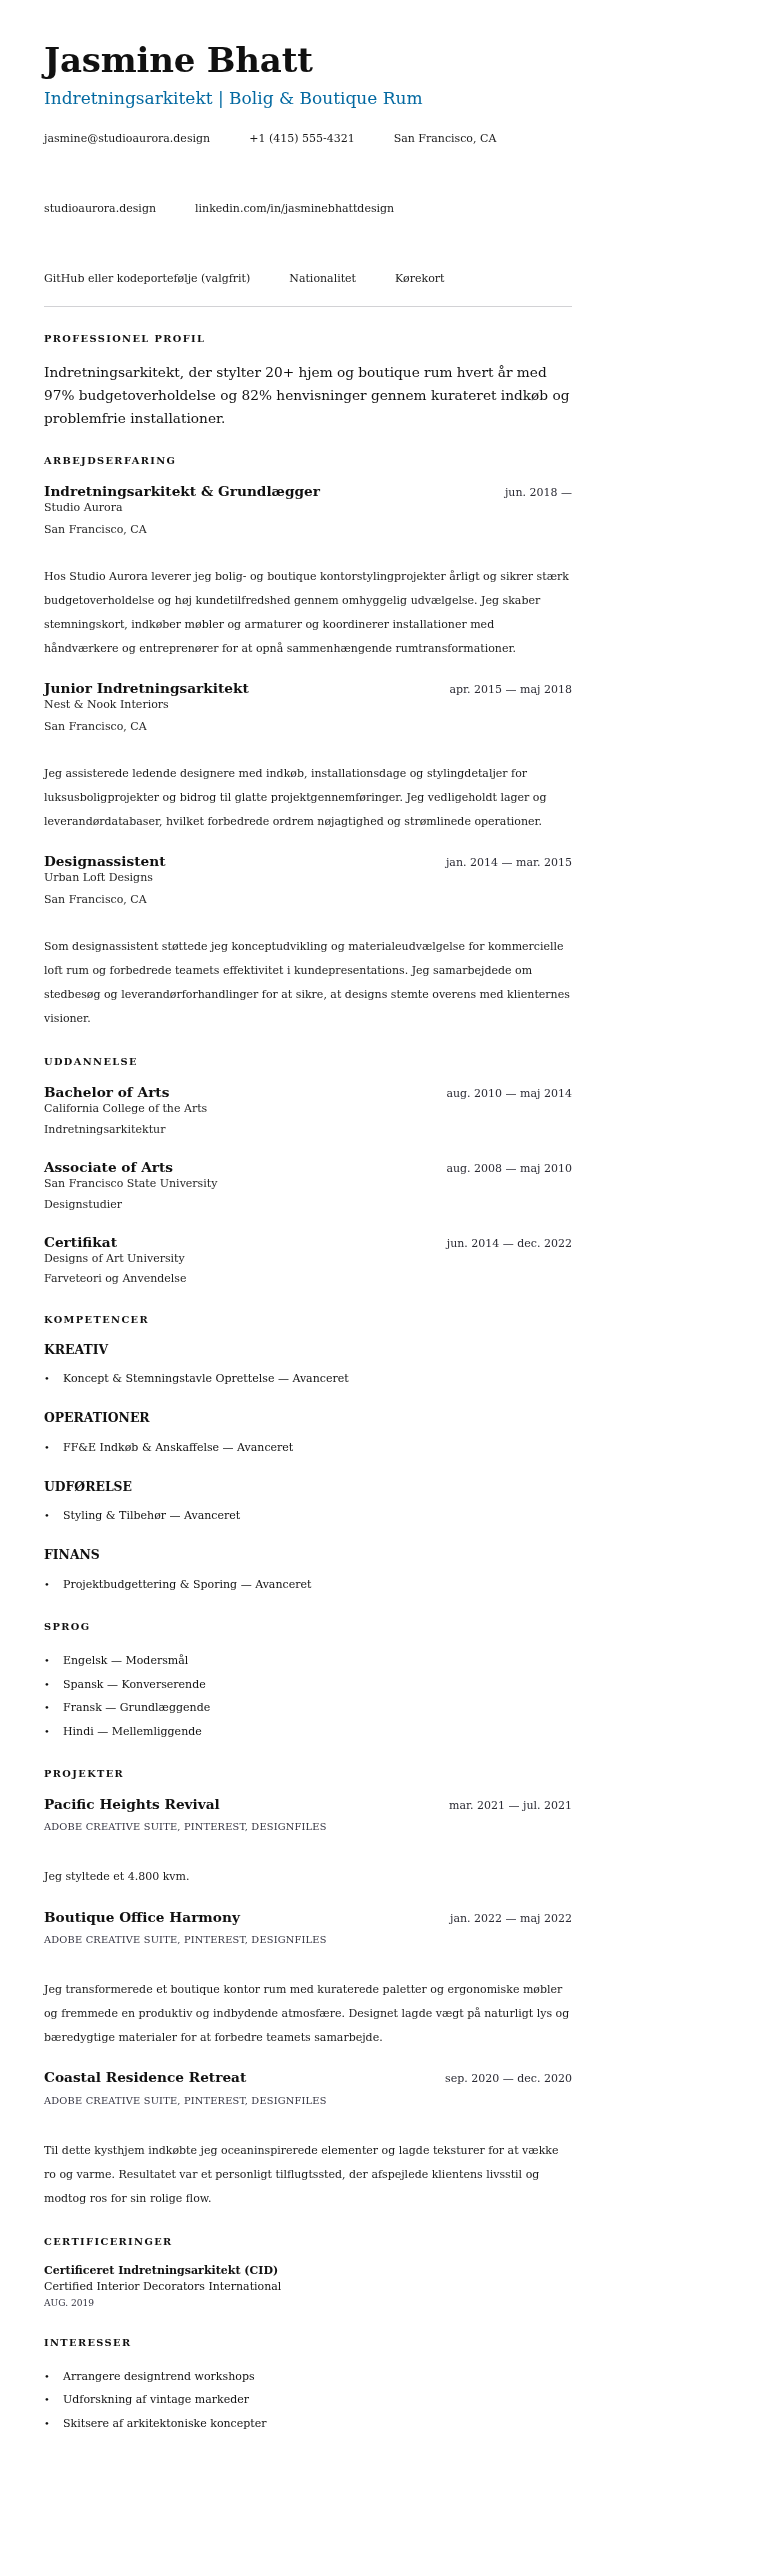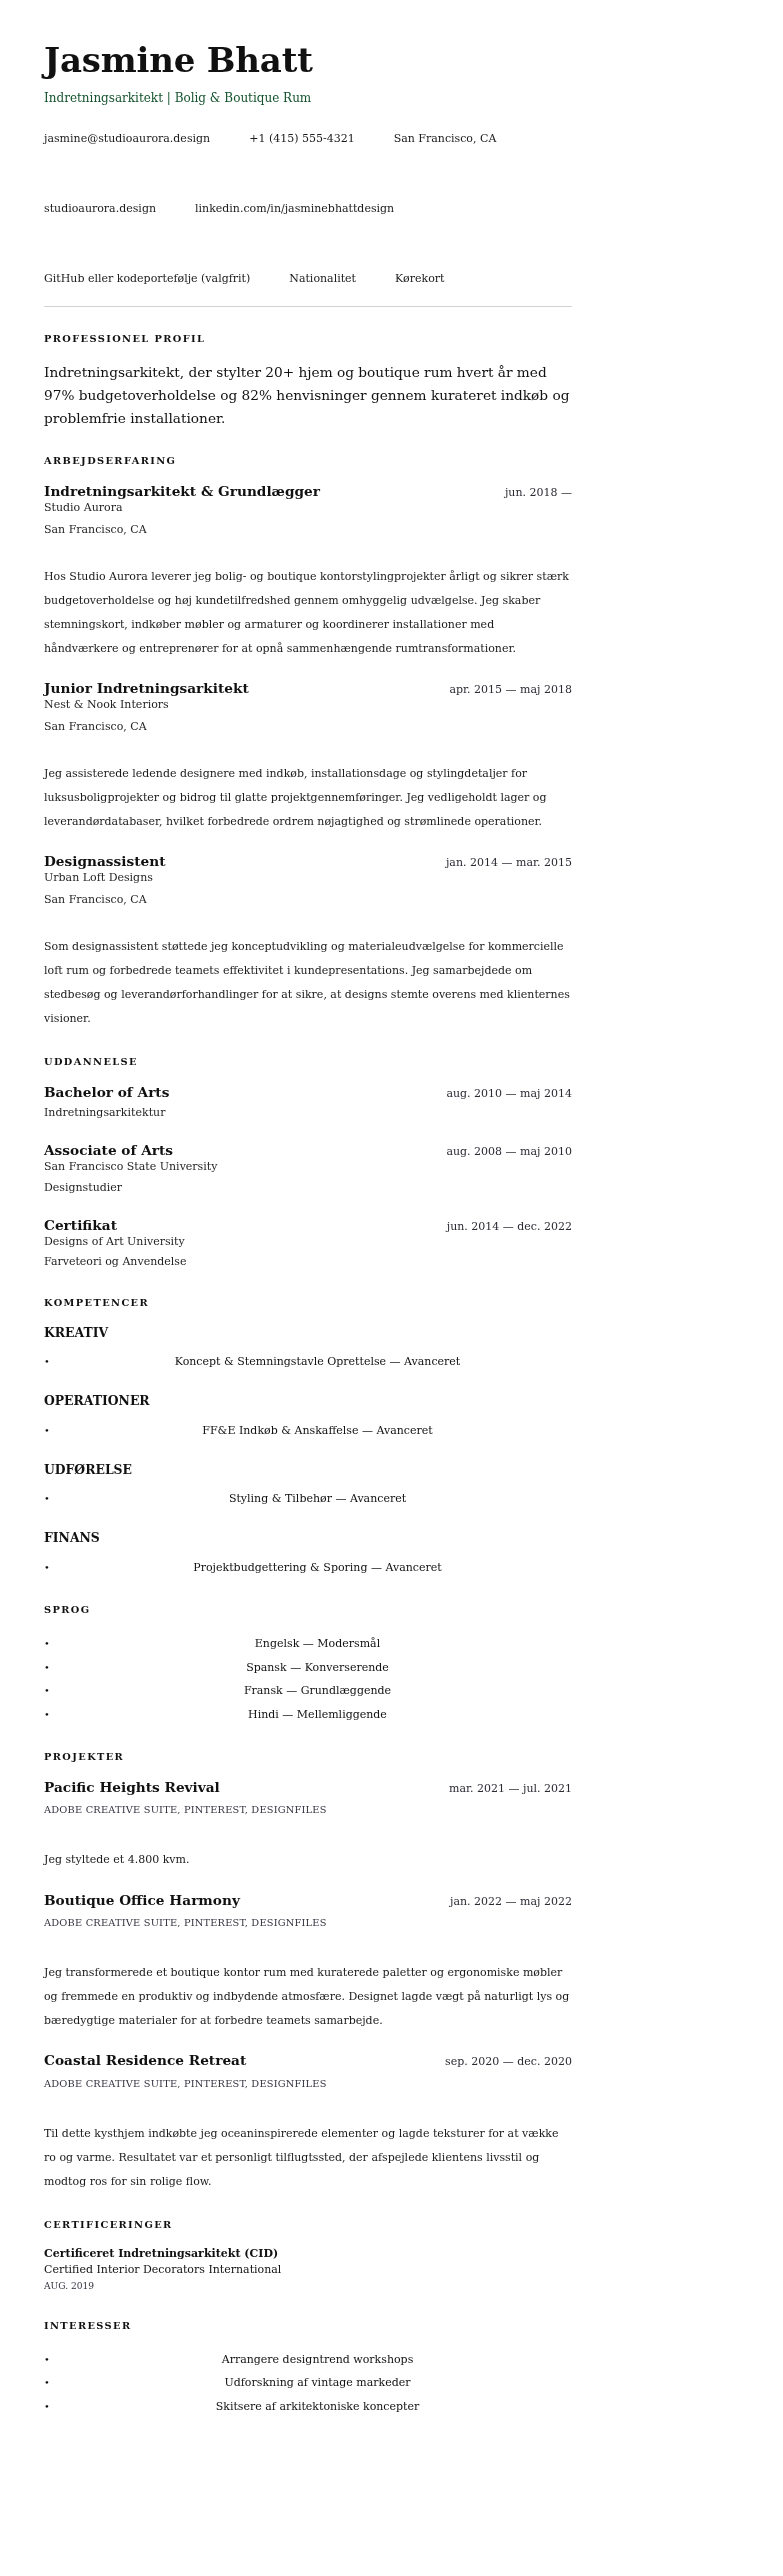--- a/index.html
+++ b/index.html
@@ -3,42 +3,42 @@
 <meta charset="utf-8">
 <style>
   html, body { margin: 0; padding: 0; background: #ffffff; }
   body {
     width: 784px;
     font-family: "DejaVu Serif", "Liberation Serif", serif;
     color: #111111;
   }
   .page { padding: 37px 52px 39px 44px; box-sizing: border-box; width: 624px; }
   .name { font-size: 34px; font-weight: bold; margin: 0; line-height: 47px; letter-spacing: -0.2px; }
-  .headline { font-size: 12px; margin: 5.2px 0 14.4px 0; color: #14532d; line-height: 19.6px; }
+  .headline { font-size: 17px; margin: 5.2px 0 14.4px 0; color: #0369a1; line-height: 19.6px; }
   .contact { display: flex; flex-wrap: wrap; column-gap: 21px; row-gap: 0; font-size: 11px; line-height: 31px; color: #1a1a1a; margin-top: 5.2px; gap: 39px; }
   .contact span { white-space: nowrap; }
   .divider { border: 0; border-top: 1.3px solid #d2d2d5; margin: 11.8px 0 26px 0; }
 
   .section { margin-bottom: 25px; }
   .section-title { font-size: 9.8px; font-weight: bold; letter-spacing: 1.4px; text-transform: uppercase; margin: 0 0 17px 0; }
   .summary { font-size: 13.7px; line-height: 23px; margin: 0; }
 
   .entry { margin-bottom: 18.3px; margin-top: 12px; }
   .entry-head { display: flex; justify-content: space-between; align-items: baseline; }
   .entry-title { font-size: 13.7px; font-weight: bold; }
   .entry-date { font-size: 11px; color: #2a2a33; white-space: nowrap; }
   .entry-sub { font-size: 11px; line-height: 17px; color: #1f1f1f; }
   .entry-loc { font-size: 11px; line-height: 18.3px; margin-top: 5.2px; color: #1f1f1f; }
   .entry-desc { font-size: 11px; line-height: 24px; margin: 26px 0 0 0; color: #1a1a1a; }
 
   .edu .entry { margin-bottom: 19.6px; }
   .edu .entry-loc { margin-top: 3.9px; }
 
   .skill-group-title { font-size: 12.4px; font-weight: bold; margin: 0 0 10.4px 0; }
-  ul.bullets { list-style: none; margin: 0 0 19.6px 0; padding: 0; text-align: center; }
+  ul.bullets { list-style: none; margin: 0 0 19.6px 0; padding: 0; }
   ul.bullets li { position: relative; padding-left: 19px; font-size: 11px; line-height: 23.5px; }
   ul.bullets li::before { content: "•"; position: absolute; left: 0; top: 0; font-size: 9.8px; }
   ul.tight li { line-height: 23.5px; }
 
   .proj-tech { font-size: 9.8px; color: #333340; text-transform: uppercase; margin-top: 9.1px; letter-spacing: 0.2px; }
   .proj .entry-desc { margin-top: 33px; }
   .proj .entry { margin-bottom: 19.6px; }
 
   .cert-title { font-size: 11px; font-weight: bold; }
   .cert-issuer { font-size: 11px; line-height: 19.6px; }
@@ -106,20 +106,21 @@
   </section>
 
   <section class="section edu">
     <h2 class="section-title">Uddannelse</h2>
 
     <div class="entry">
       <div class="entry-head">
         <span class="entry-title">Bachelor of Arts</span>
         <span class="entry-date">aug. 2010 — maj 2014</span>
       </div>
+      <div class="entry-sub">California College of the Arts</div>
       <div class="entry-loc">Indretningsarkitektur</div>
     </div>
 
     <div class="entry">
       <div class="entry-head">
         <span class="entry-title">Associate of Arts</span>
         <span class="entry-date">aug. 2008 — maj 2010</span>
       </div>
       <div class="entry-sub">San Francisco State University</div>
       <div class="entry-loc">Designstudier</div>

